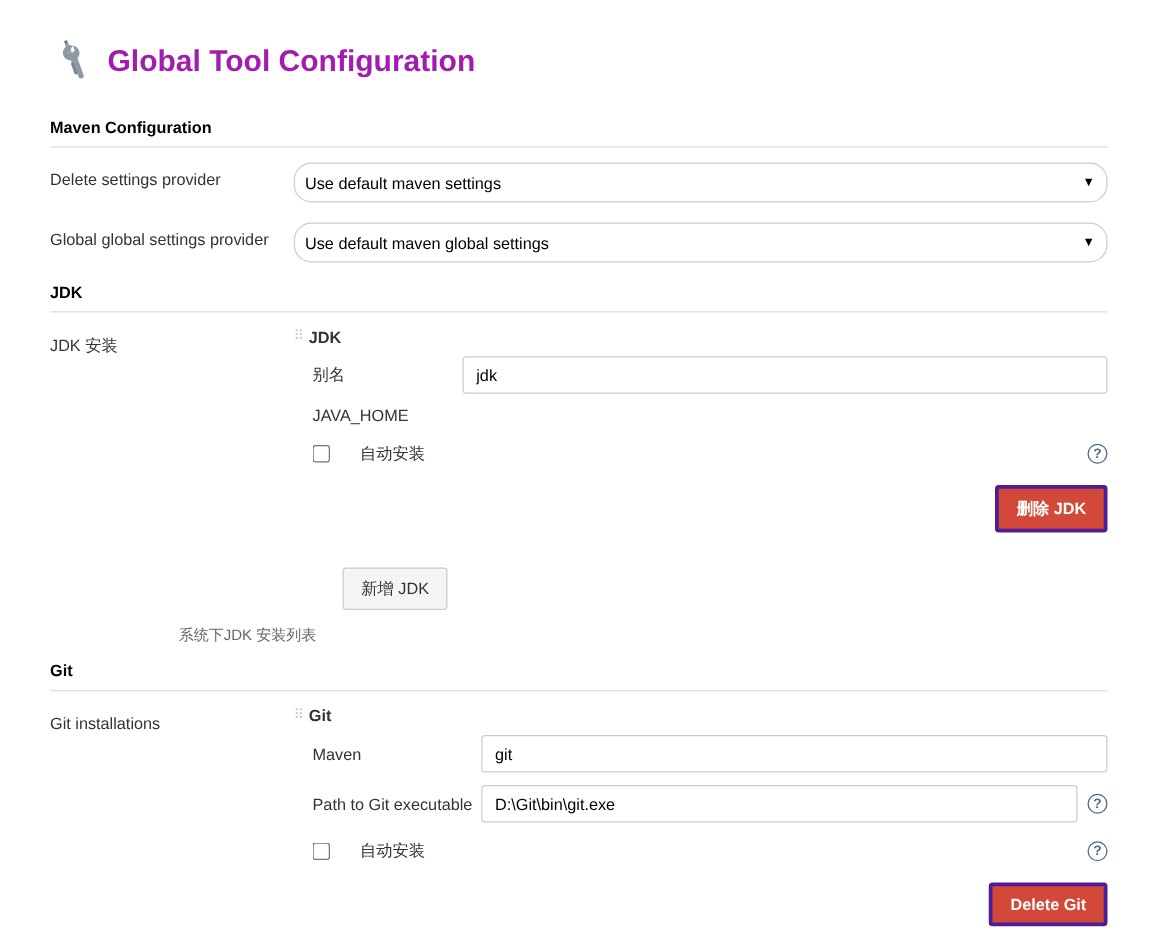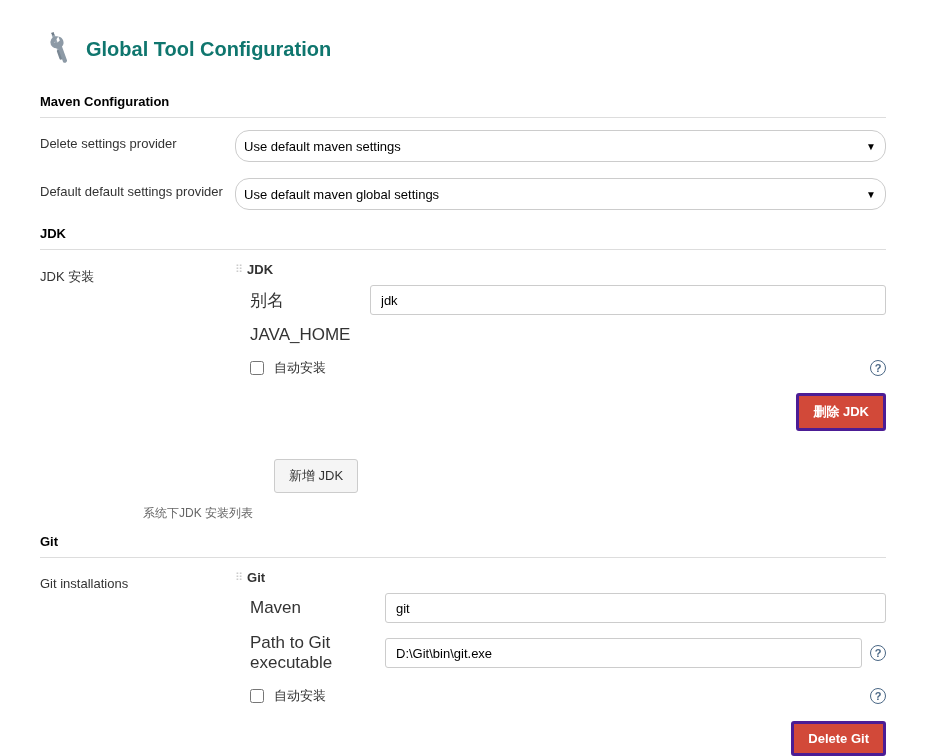--- a/index.html
+++ b/index.html
@@ -1,39 +1,39 @@
 <!DOCTYPE html>
 <html><head>
   <meta charset="utf-8">
   <style>
     * { box-sizing: border-box; margin: 0; padding: 0; }
     body { font-family: Arial, sans-serif; font-size: 13px; color: #333; background: #fff; padding: 30px 40px; width: 926px; }
     .page-header { display: flex; align-items: center; gap: 10px; margin-bottom: 25px; }
-    .page-title { font-size: 20px; font-weight: bold; color: #0f766e; }
+    .page-title { font-size: 24px; font-weight: bold; color: #a21caf; }
     .wrench-icon svg { width: 36px; height: 36px; }
     
     .section-title { font-size: 13px; font-weight: bold; color: #000000; margin-bottom: 8px; margin-top: 12px; }
     .section-divider { border: none; border-top: 1px solid #ddd; margin-bottom: 12px; }
     
     .form-row { display: flex; align-items: flex-start; margin-bottom: 16px; }
     .form-label { width: 195px; flex-shrink: 0; color: #333; padding-top: 6px; font-size: 13px; }
     
     .select-wrap { flex: 1; }
     select { width: 100%; height: 32px; border: 1px solid #ccc; border-radius: 14px; padding: 0 8px; font-size: 13px; background: #fff; cursor: pointer; appearance: none; -webkit-appearance: none; }
     .select-container { position: relative; }
     .select-arrow { position: absolute; right: 10px; top: 50%; transform: translateY(-50%); pointer-events: none; font-size: 10px; color: #000; }
     .sub-header { display: flex; align-items: center; gap: 6px; margin-bottom: 8px; }
     .drag-handle { color: #ccc; letter-spacing: -2px; font-size: 11px; line-height: 11px; cursor: move; }
     .sub-header-label { font-weight: bold; font-size: 13px; }
     
     .inner-row { display: flex; align-items: center; margin-bottom: 10px; }
-    .inner-label { width: 135px; flex-shrink: 0; font-size: 17px; padding-left: 15px; }
+    .inner-label { width: 135px; flex-shrink: 0; font-size: 13px; padding-left: 15px; }
     input[type="text"] { flex: 1; height: 30px; border: 1px solid #ccc; border-radius: 3px; padding: 0 10px; font-size: 13px; }
     
-    .checkbox-row { display: flex; align-items: center; gap: 10px; margin-top: 14px; margin-bottom: 12px; padding-left: 15px; }
+    .checkbox-row { display: flex; align-items: center; gap: 24px; margin-top: 14px; margin-bottom: 12px; padding-left: 15px; }
     input[type="checkbox"] { width: 14px; height: 14px; cursor: pointer; }
     .checkbox-lbl { font-size: 13px; }
     .help-icon { margin-left: auto; color: #4a6785; cursor: pointer; width: 16px; height: 16px; border-radius: 50%; border: 1.5px solid #4a6785; display: inline-flex; align-items: center; justify-content: center; font-size: 11px; font-weight: bold; }
     
     .btn-row-right { display: flex; justify-content: flex-end; margin-top: 16px; margin-bottom: 8px; }
     .btn-danger { background: #d24939; color: #fff; border: 3px solid #4c1d95; border-radius: 3px; padding: 7px 14px; font-size: 13px; font-weight: bold; cursor: pointer; }
     
     .btn-default { background: #f5f5f5; border: 1px solid #ccc; border-radius: 3px; padding: 7px 14px; font-size: 13px; cursor: pointer; color: #333; margin-left: 39px; }
     
     .add-btn-wrap { margin-left: 195px; margin-top: 20px; }
@@ -67,21 +67,21 @@
   <div class="form-label">Delete settings provider</div>
   <div class="select-wrap select-container">
     <select>
       <option>Use default maven settings</option>
     </select>
     <span class="select-arrow">▼</span>
   </div>
 </div>
 
 <div class="form-row">
-  <div class="form-label">Default default settings provider</div>
+  <div class="form-label">Global global settings provider</div>
   <div class="select-wrap select-container">
     <select>
       <option>Use default maven global settings</option>
     </select>
     <span class="select-arrow">▼</span>
   </div>
 </div>
 
 <div class="section-title">JDK</div>
 <hr class="section-divider">

